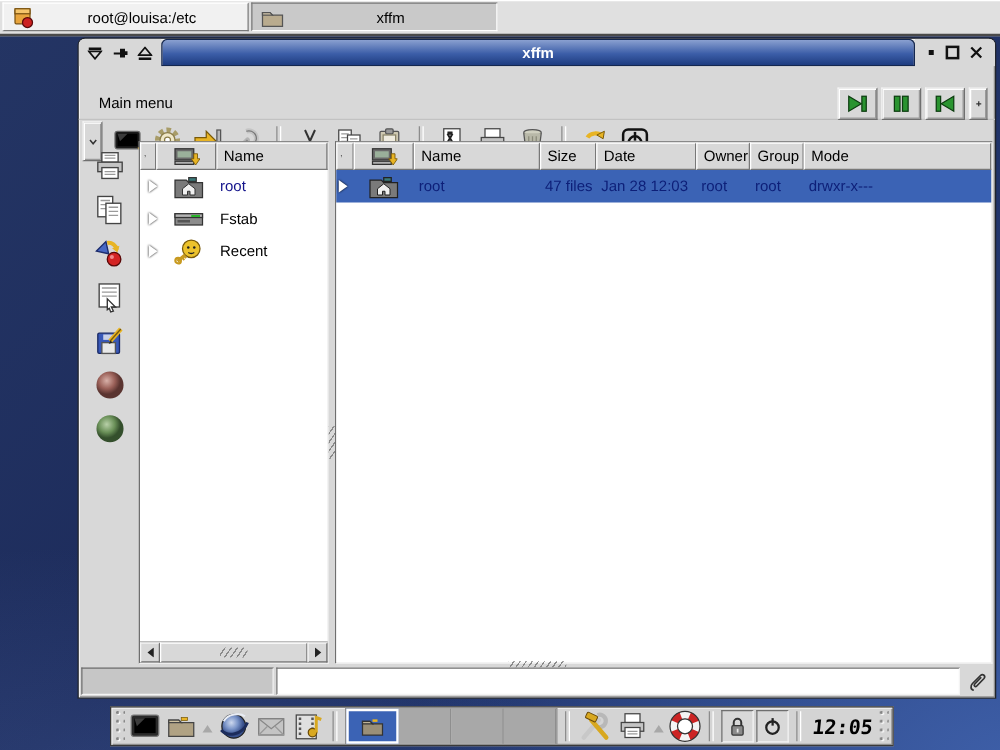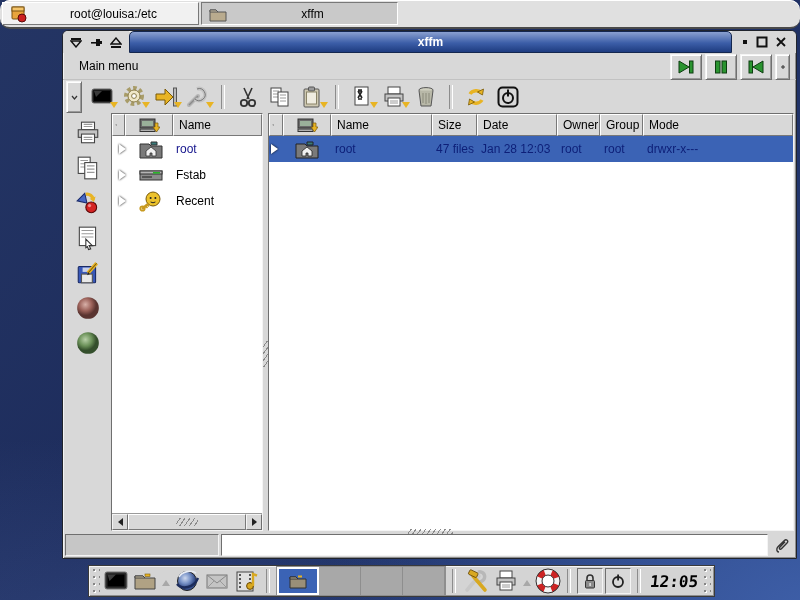--- a/index.html
+++ b/index.html
@@ -19,36 +19,36 @@
   .grip{width:8px;align-self:stretch;margin:2px 1px;
     background-image:radial-gradient(circle at 2px 2px,#858585 1px,transparent 1.4px),
                      radial-gradient(circle at 3px 3px,#fff 1px,transparent 1.4px);
     background-size:6px 7px;}
   .hatch{background:repeating-linear-gradient(125deg,transparent 0 3px,#8a8a8a 3px 4px);}
   .dd-arrow{position:absolute;right:-1px;bottom:0;width:0;height:0;
     border:4px solid transparent;border-top:6px solid #e8b424;}
 
   
   .taskbar-top{position:absolute;left:0;top:0;width:800px;height:27px;background:#e0e0e0;
-    border-bottom:2px solid #4a4a4a;display:flex;align-items:center;box-shadow:inset 0 1px 0 #fff;border-radius:10px;}
+    border-bottom:2px solid #4a4a4a;display:flex;align-items:center;box-shadow:inset 0 1px 0 #fff;}
   .task-btn{height:23px;width:197px;margin-left:2px;display:flex;align-items:center;gap:6px;padding:0 6px;box-sizing:border-box;}
   .task-btn .tlabel{flex:1;text-align:center;}
   .task-normal{background:#f1f1f1;border:1px solid;border-color:#fff #787878 #787878 #fff;}
   .task-active{background:#c9c9c9;border:1px solid;border-color:#787878 #fff #fff #787878;}
 
   
   .window{position:absolute;left:62px;top:30px;width:733px;height:527px;background:#d8d8d8;
     border:1px solid #20242c;border-radius:6px 6px 0 0;box-shadow:inset 1px 1px 0 #f2f2f2, inset -1px -1px 0 #8e8e8e;}
   .titlebar{height:22px;display:flex;border-radius:5px 5px 0 0;overflow:hidden;}
   .tb-side{background:#d8d8d8;display:flex;align-items:center;gap:2px;padding:0 4px;}
   .tb-mid{flex:1;background:linear-gradient(#8aa0d0,#3c5ea8 55%,#1e3c80);border:1px solid #14274f;
     border-radius:5px 5px 0 0;display:flex;align-items:center;justify-content:center;}
   .tb-title{color:#fff;font-weight:bold;font-size:12px;}
   .tb-mini{width:18px;height:16px;display:flex;align-items:center;justify-content:center;}
-  .menubar{height:26px;display:flex;align-items:center;position:relative;border-bottom:1px solid #c2c2c2;}
+  .menubar{height:26px;display:flex;align-items:center;position:relative;border-bottom:1px solid #c2c2c2;margin-top:16px;}
   .menu-label{padding-left:16px;}
   .nav-group{position:absolute;right:6px;top:1px;display:flex;gap:3px;}
   .nav-btn{width:30px;height:24px;}
   .nav-btn.small{width:13px;}
   .toolbar{height:34px;display:flex;align-items:center;padding-left:3px;}
   .tool-dd{width:14px;height:30px;margin-right:4px;font-size:9px;}
   .tool{width:30px;height:30px;margin:0 1px;}
   .toolbar .vsep{margin:0 7px;}
 
   .content{position:absolute;left:2px;top:82px;right:2px;bottom:27px;display:flex;}

